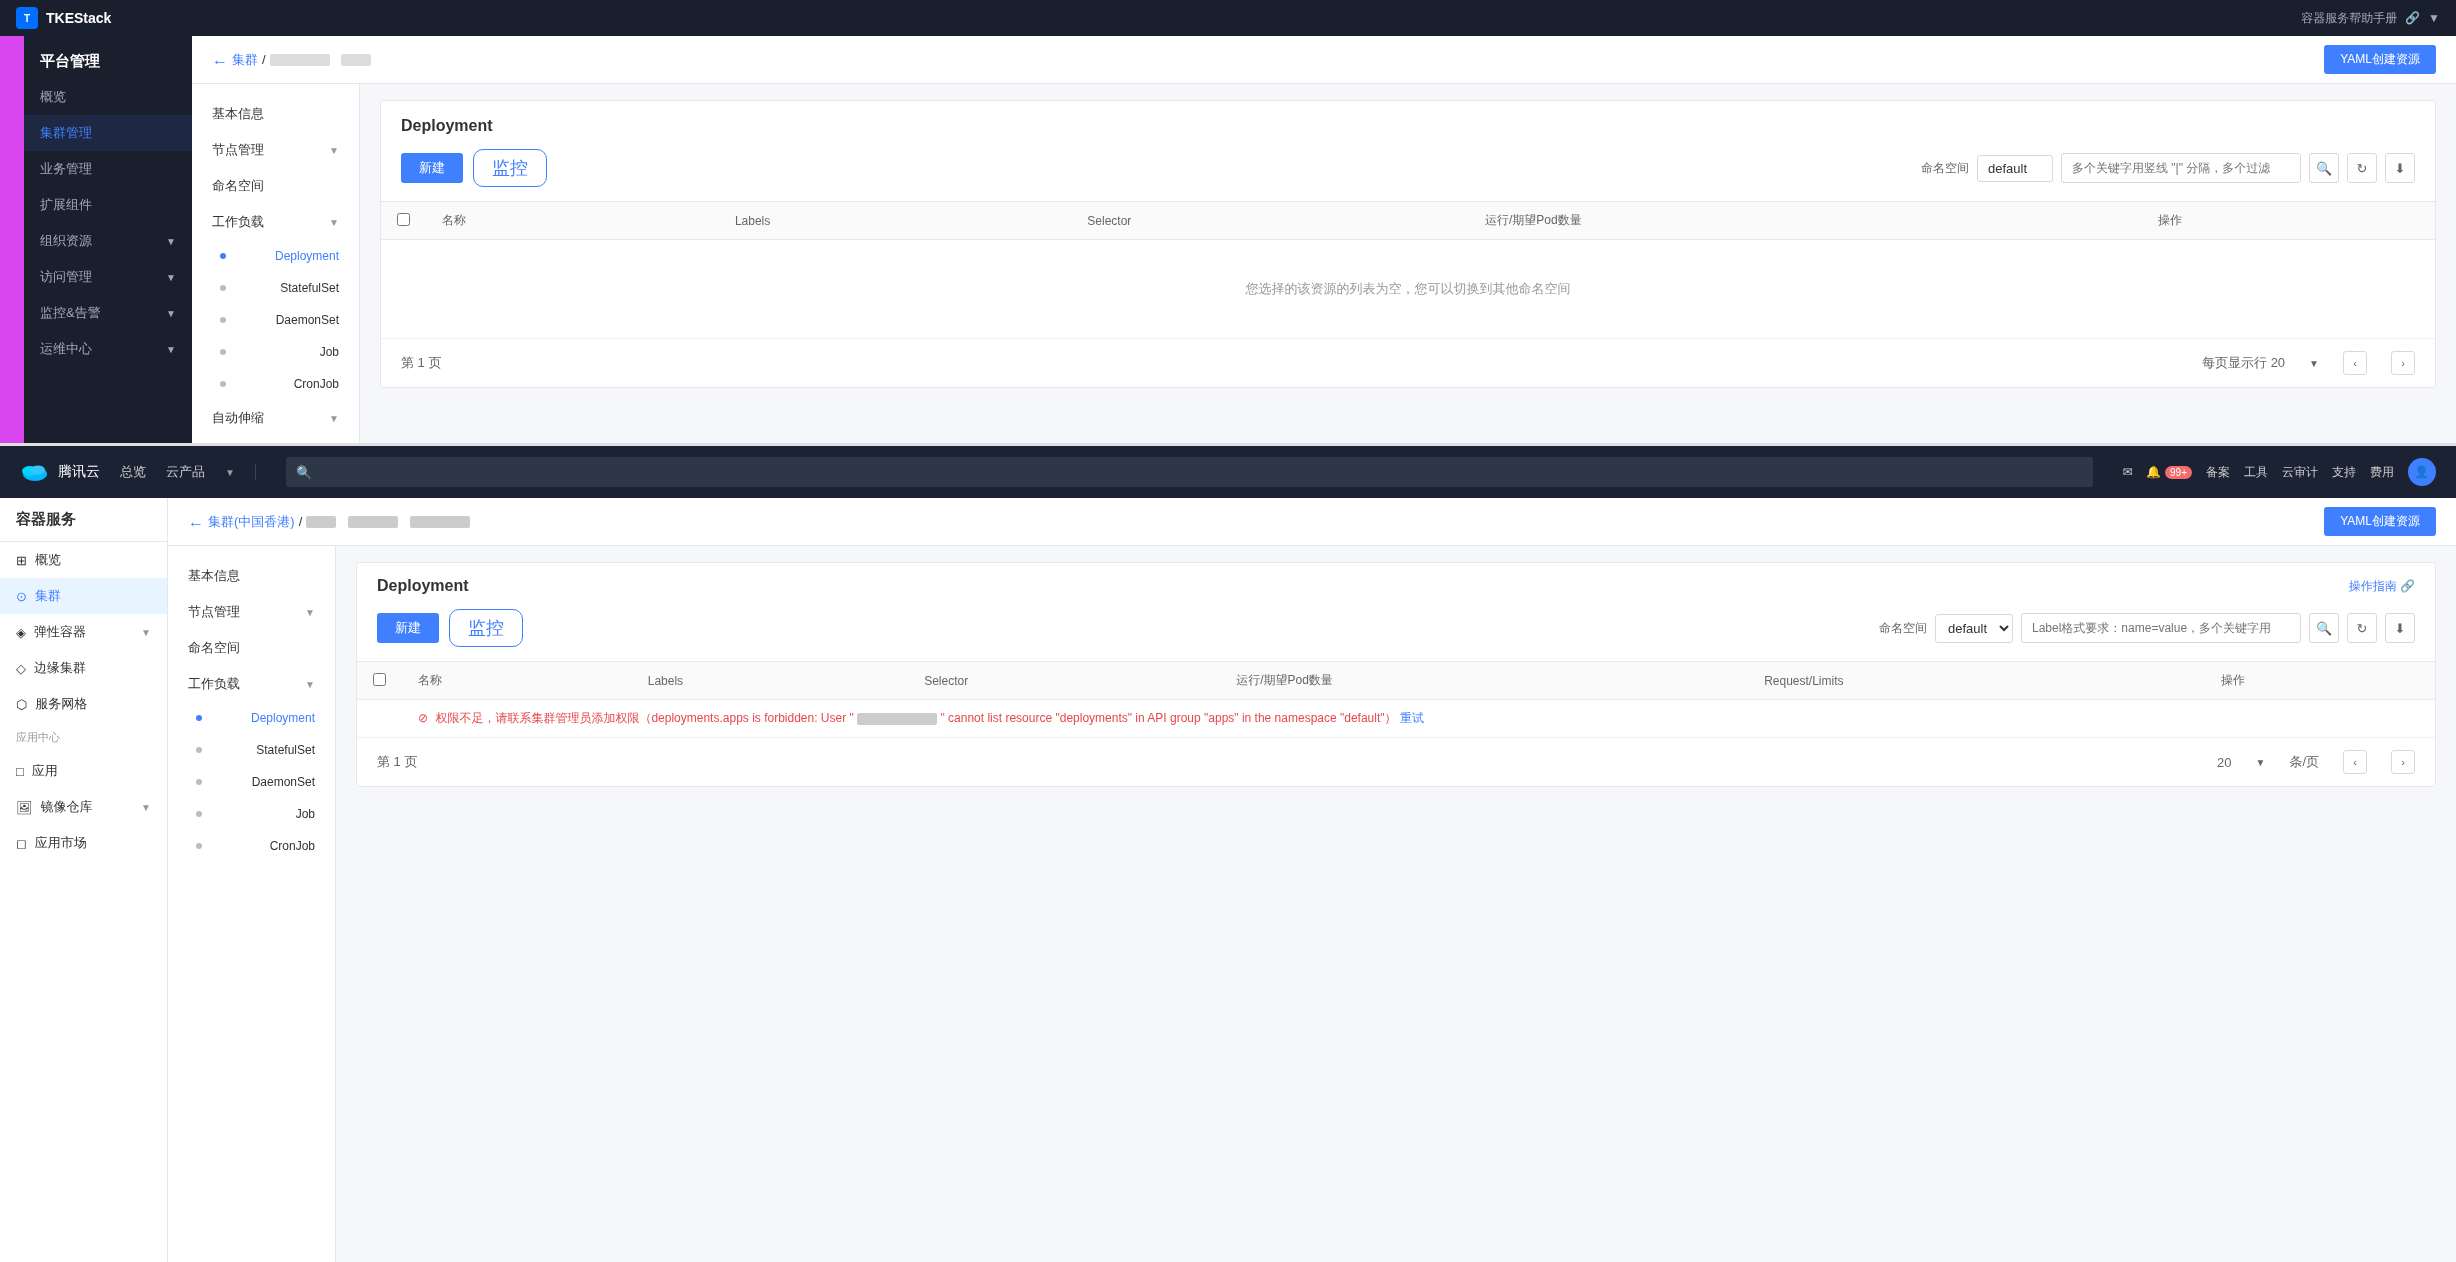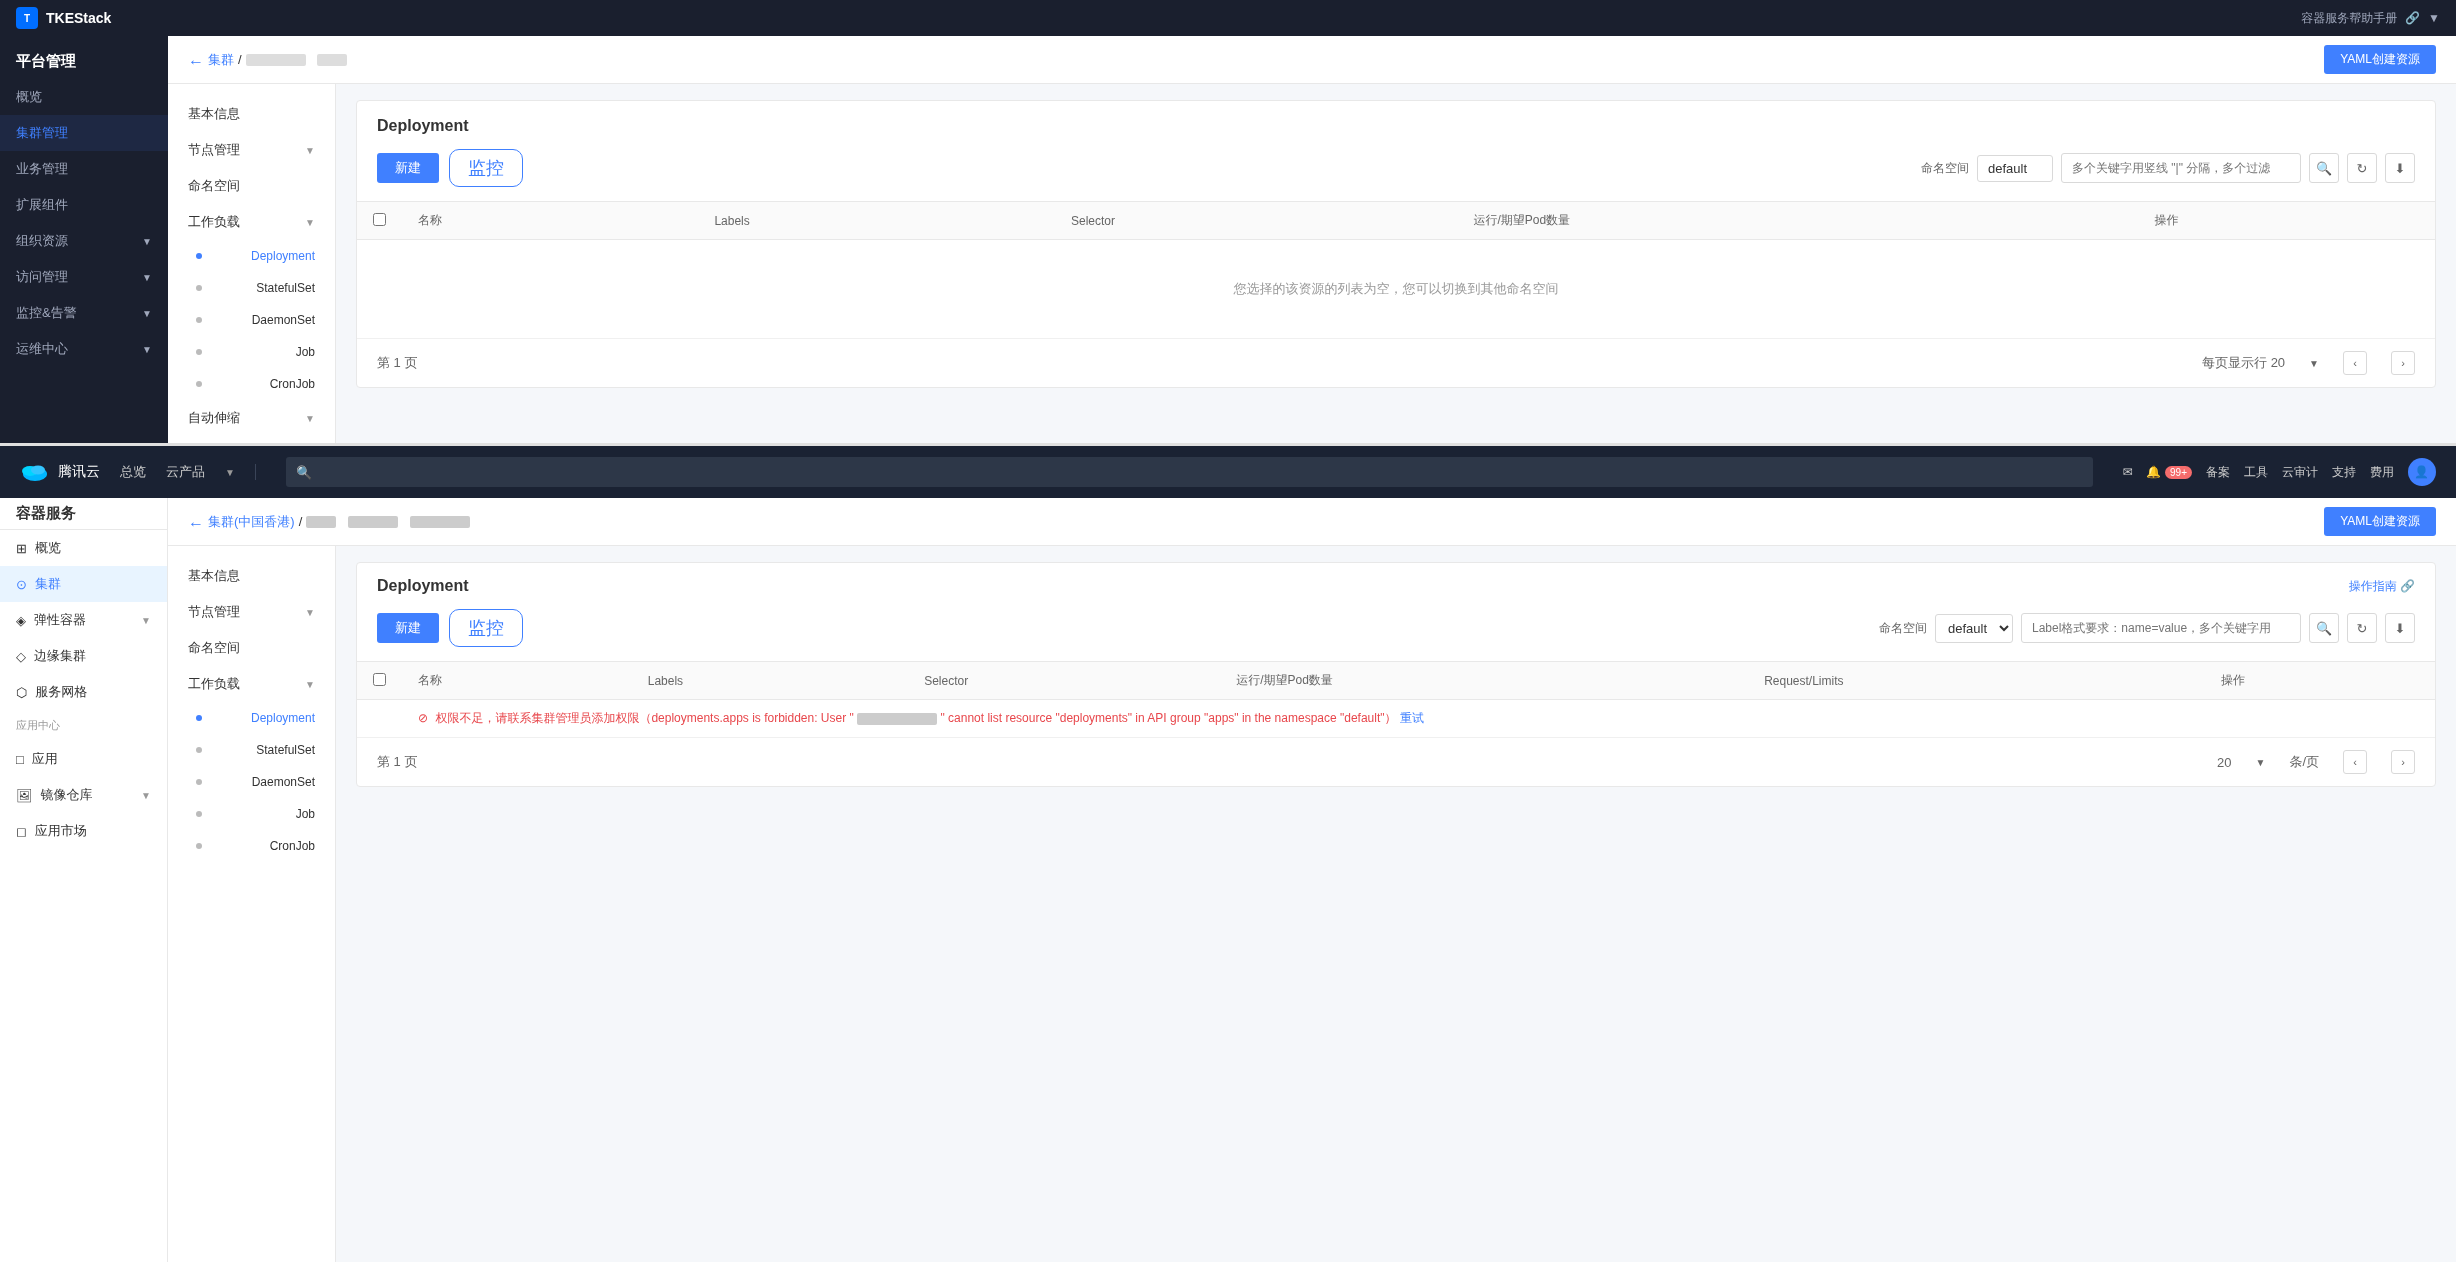--- a/index.html
+++ b/index.html
@@ -4,20 +4,21 @@
   <style>
     * { box-sizing: border-box; margin: 0; padding: 0; }
     body { font-family: -apple-system, BlinkMacSystemFont, "PingFang SC", "Microsoft YaHei", sans-serif; font-size: 13px; background: #f0f2f5; }
 
     
     .top-section {
       display: flex;
       height: 410px;
       background: #d946ef;
       border-bottom: 3px solid #e0e0e0;
+      padding-left: 24px;
     }
 
     .top-sidebar {
       width: 168px;
       background: #1a1f2e;
       color: #fff;
       flex-shrink: 0;
       display: flex;
       flex-direction: column;
     }
@@ -286,21 +287,21 @@
     .bottom-sidebar {
       width: 168px;
       background: #fff;
       border-right: 1px solid #e8e8e8;
       flex-shrink: 0;
       display: flex;
       flex-direction: column;
     }
 
     .bottom-sidebar-title {
-      padding: 6px 16px;
+      padding: 12px 16px;
       font-size: 15px;
       font-weight: 600;
       color: #333;
       border-bottom: 1px solid #e8e8e8;
     }
 
     .bottom-nav-item {
       padding: 9px 16px;
       font-size: 13px;
       color: #333;

